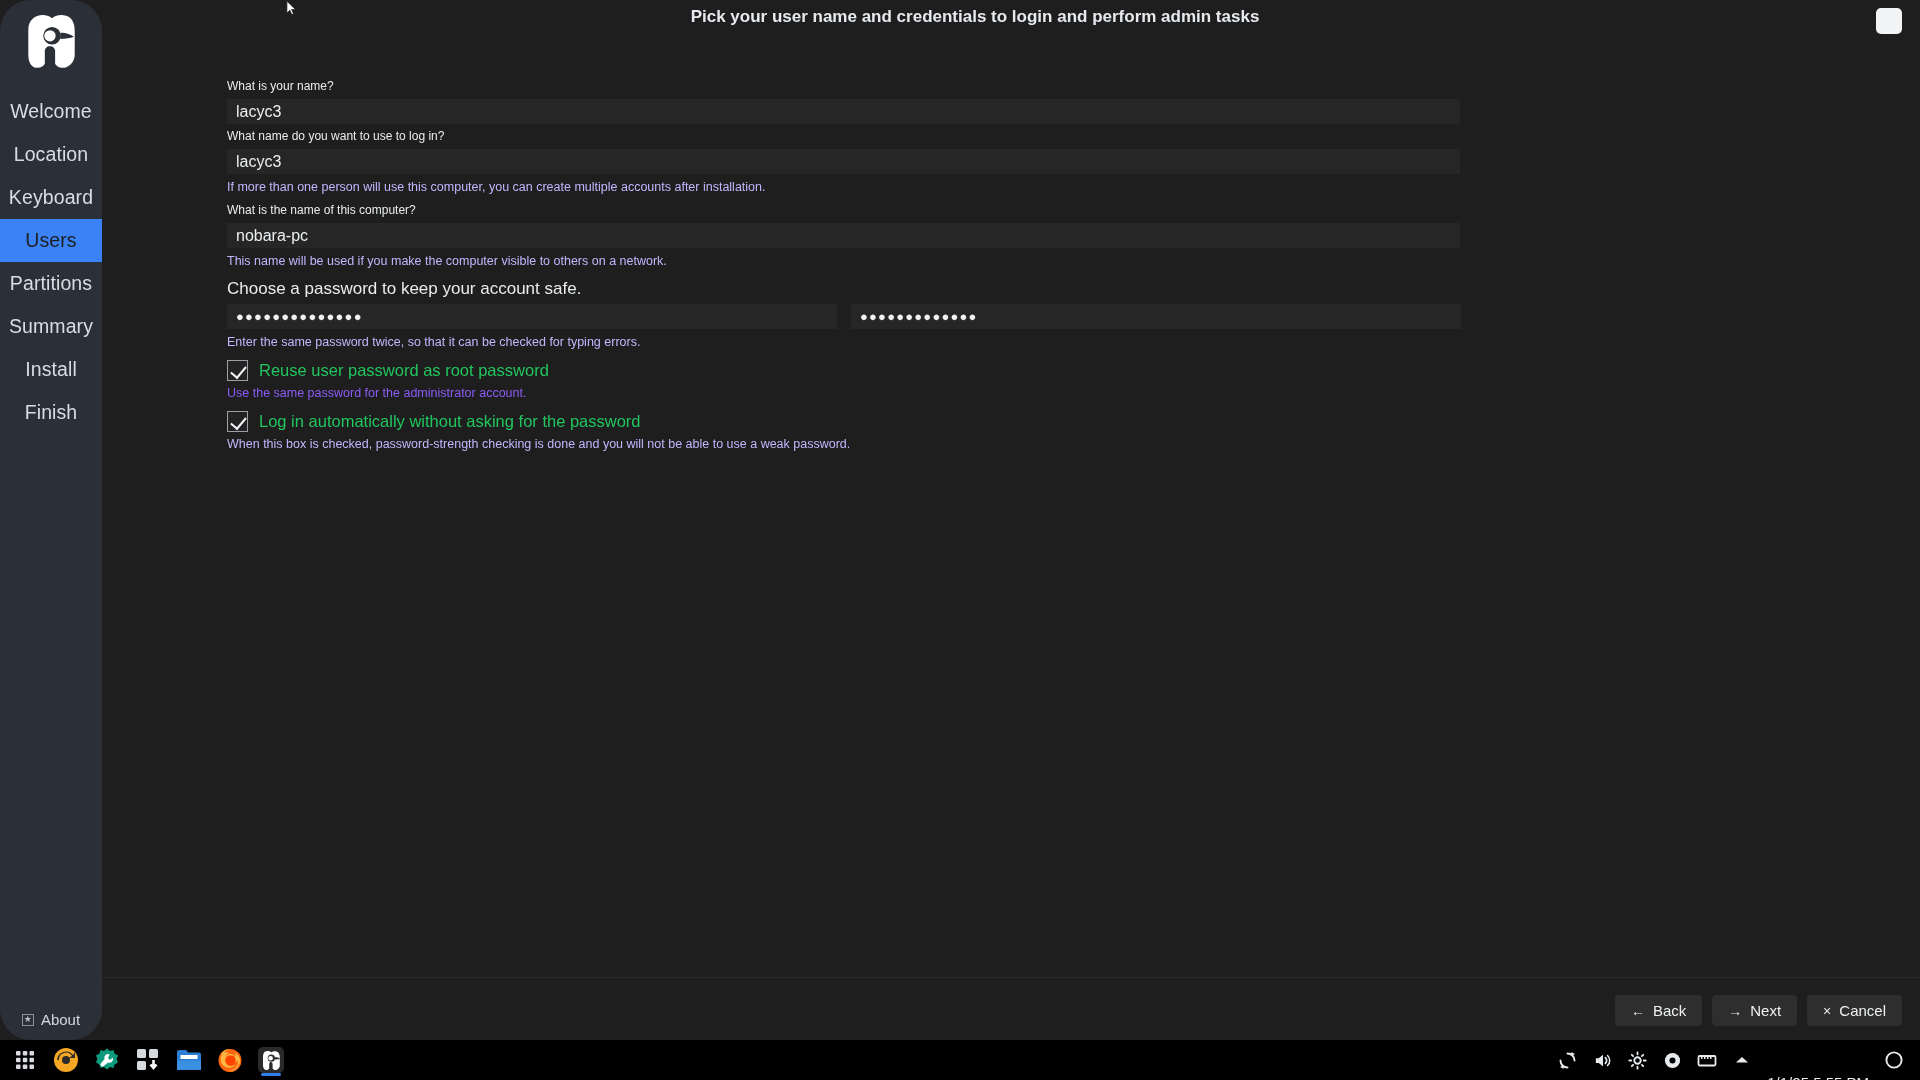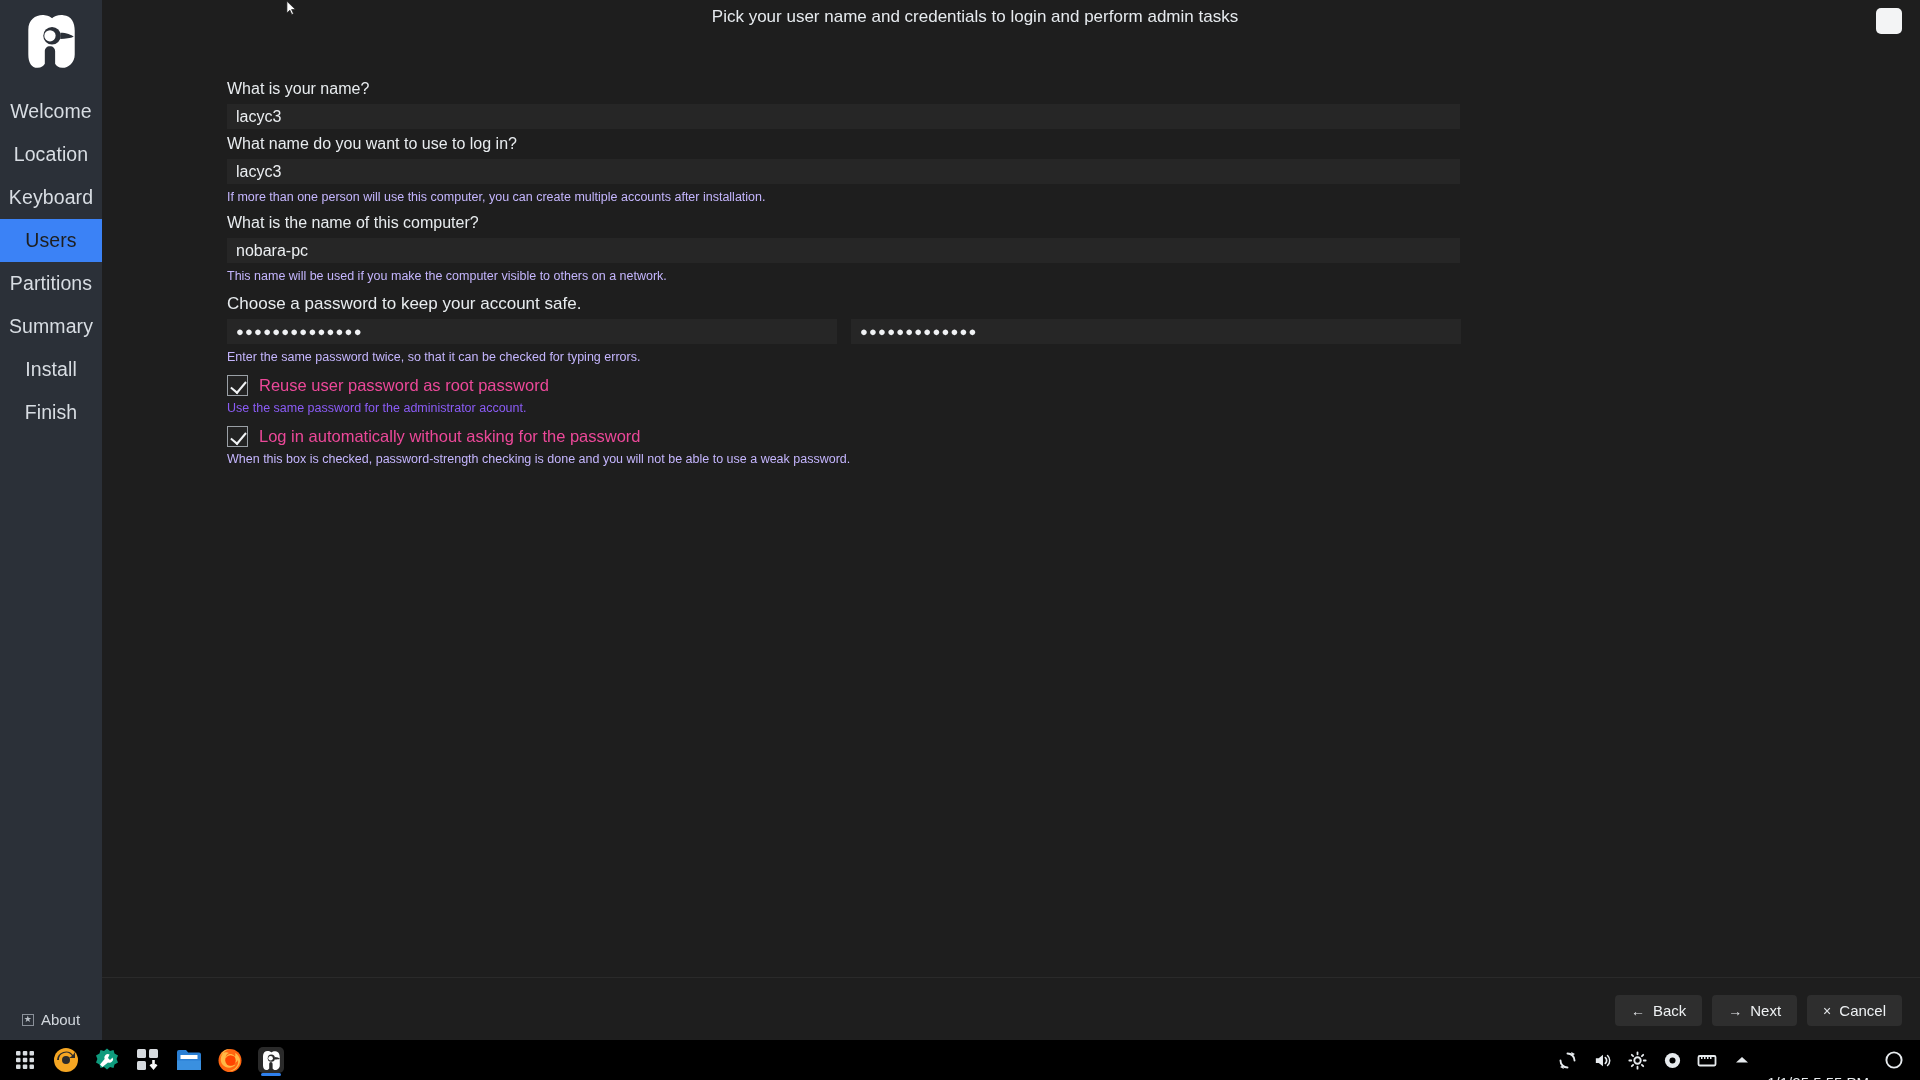--- a/index.html
+++ b/index.html
@@ -32,20 +32,21 @@
   
   .sidebar {
     width: 102px;
     height: 100%;
     background: #2b3038;
     display: flex;
     flex-direction: column;
     align-items: center;
     flex: 0 0 102px;
     position: relative;
+    border-radius: 31px;
   }
 
   .logo {
     margin-top: 6px;
     margin-bottom: 12px;
     width: 72px;
     height: 72px;
     display: flex;
     align-items: center;
     justify-content: center;
@@ -110,20 +111,21 @@
     display: flex;
     align-items: center;
     justify-content: center;
     flex: 0 0 34px;
   }
 
   .titlebar-text {
     color: #e6eaee;
     font-size: 17px;
     transform: translateX(-36px);
+    font-weight: bold;
   }
 
   .win-btn {
     position: absolute;
     right: 18px;
     top: 8px;
     width: 26px;
     height: 26px;
     background: #f3f4f5;
     border-radius: 5px;
@@ -139,21 +141,21 @@
   }
 
   
   .form {
     padding: 45px 0 0 125px;
     width: 1374px;
   }
 
   .field-label {
     color: #e8ecef;
-    font-size: 16px;
+    font-size: 12px;
     margin-bottom: 5px;
     line-height: 1.25;
   }
 
   .field-label.strong { font-size: 17px; }
 
   .text-input {
     width: 1233px;
     height: 25px;
     background: #262626;
@@ -217,21 +219,21 @@
     left: 6px;
     top: 2px;
     width: 7px;
     height: 13px;
     border-right: 2px solid #f2f4f6;
     border-bottom: 2px solid #f2f4f6;
     transform: rotate(40deg);
   }
 
   .cb-label {
-    color: #ec4899;
+    color: #22c55e;
     font-size: 16.5px;
   }
 
   
   .footer {
     position: absolute;
     right: 18px;
     bottom: 14px;
     display: flex;
     gap: 10px;

